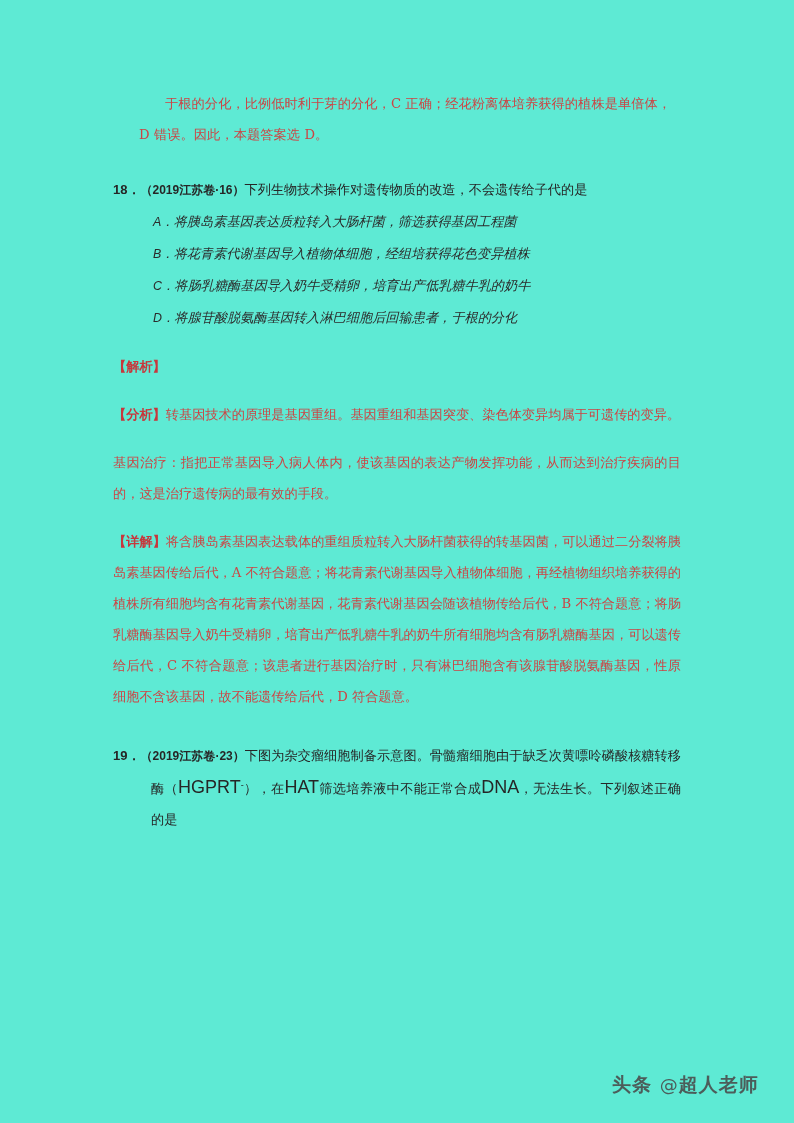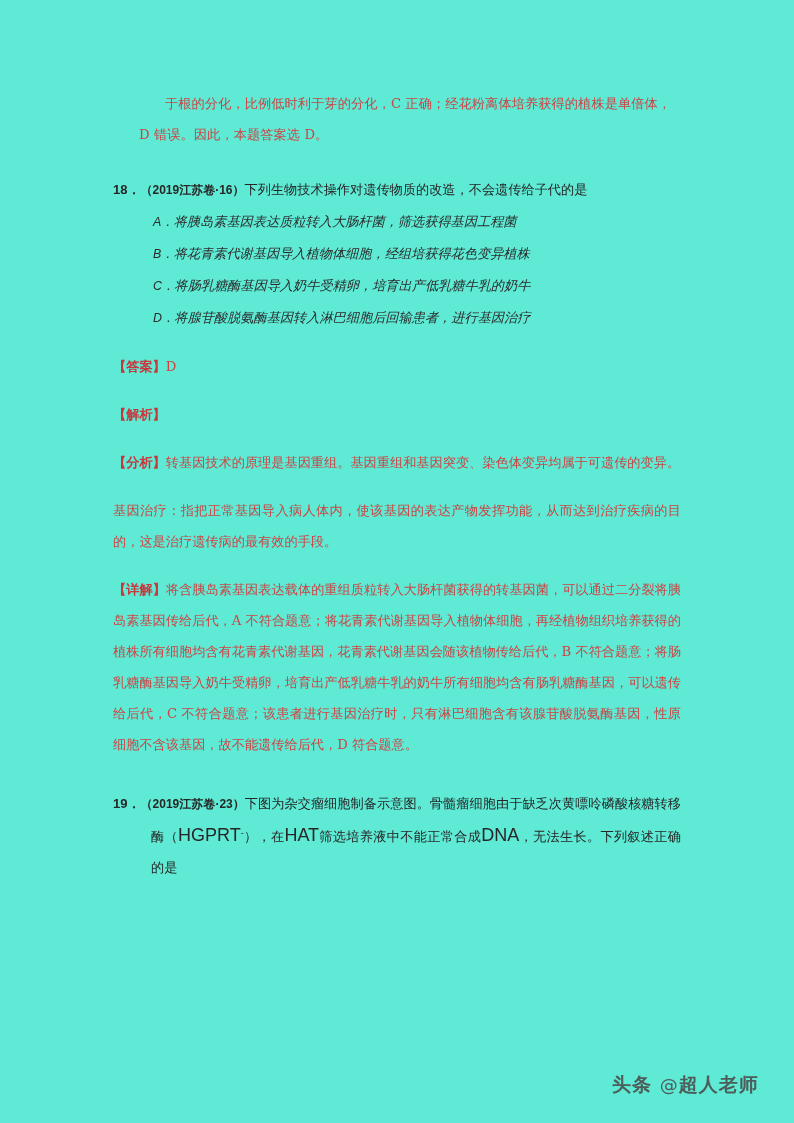--- a/index.html
+++ b/index.html
@@ -164,26 +164,23 @@
     <div class="opt">
       <span class="lbl">A．</span><span>将胰岛素基因表达质粒转入大肠杆菌，筛选获得基因工程菌</span>
     </div>
     <div class="opt">
       <span class="lbl">B．</span><span>将花青素代谢基因导入植物体细胞，经组培获得花色变异植株</span>
     </div>
     <div class="opt">
       <span class="lbl">C．</span><span>将肠乳糖酶基因导入奶牛受精卵，培育出产低乳糖牛乳的奶牛</span>
     </div>
     <div class="opt">
-      <span class="lbl">D．</span><span>将腺苷酸脱氨酶基因转入淋巴细胞后回输患者，进行基因治疗</span>
-    </div>
-
-    <div class="rblk gap-md">
-      <span class="tag">【答案】</span><span class="lat">D</span>
-    </div>
+      <span class="lbl">D．</span><span>将腺苷酸脱氨酶基因转入淋巴细胞后回输患者，于根的分化</span>
+    </div>
+
 
     <div class="rblk gap-md">
       <span class="tag">【解析】</span>
     </div>
 
     <div class="rblk gap-md">
       <span class="tag">【分析】</span><span>转基因技术的原理是基因重组。基因重组和基因突变、染色体变异均属于可遗传的变异。</span>
     </div>
 
     <div class="rblk gap-md">

